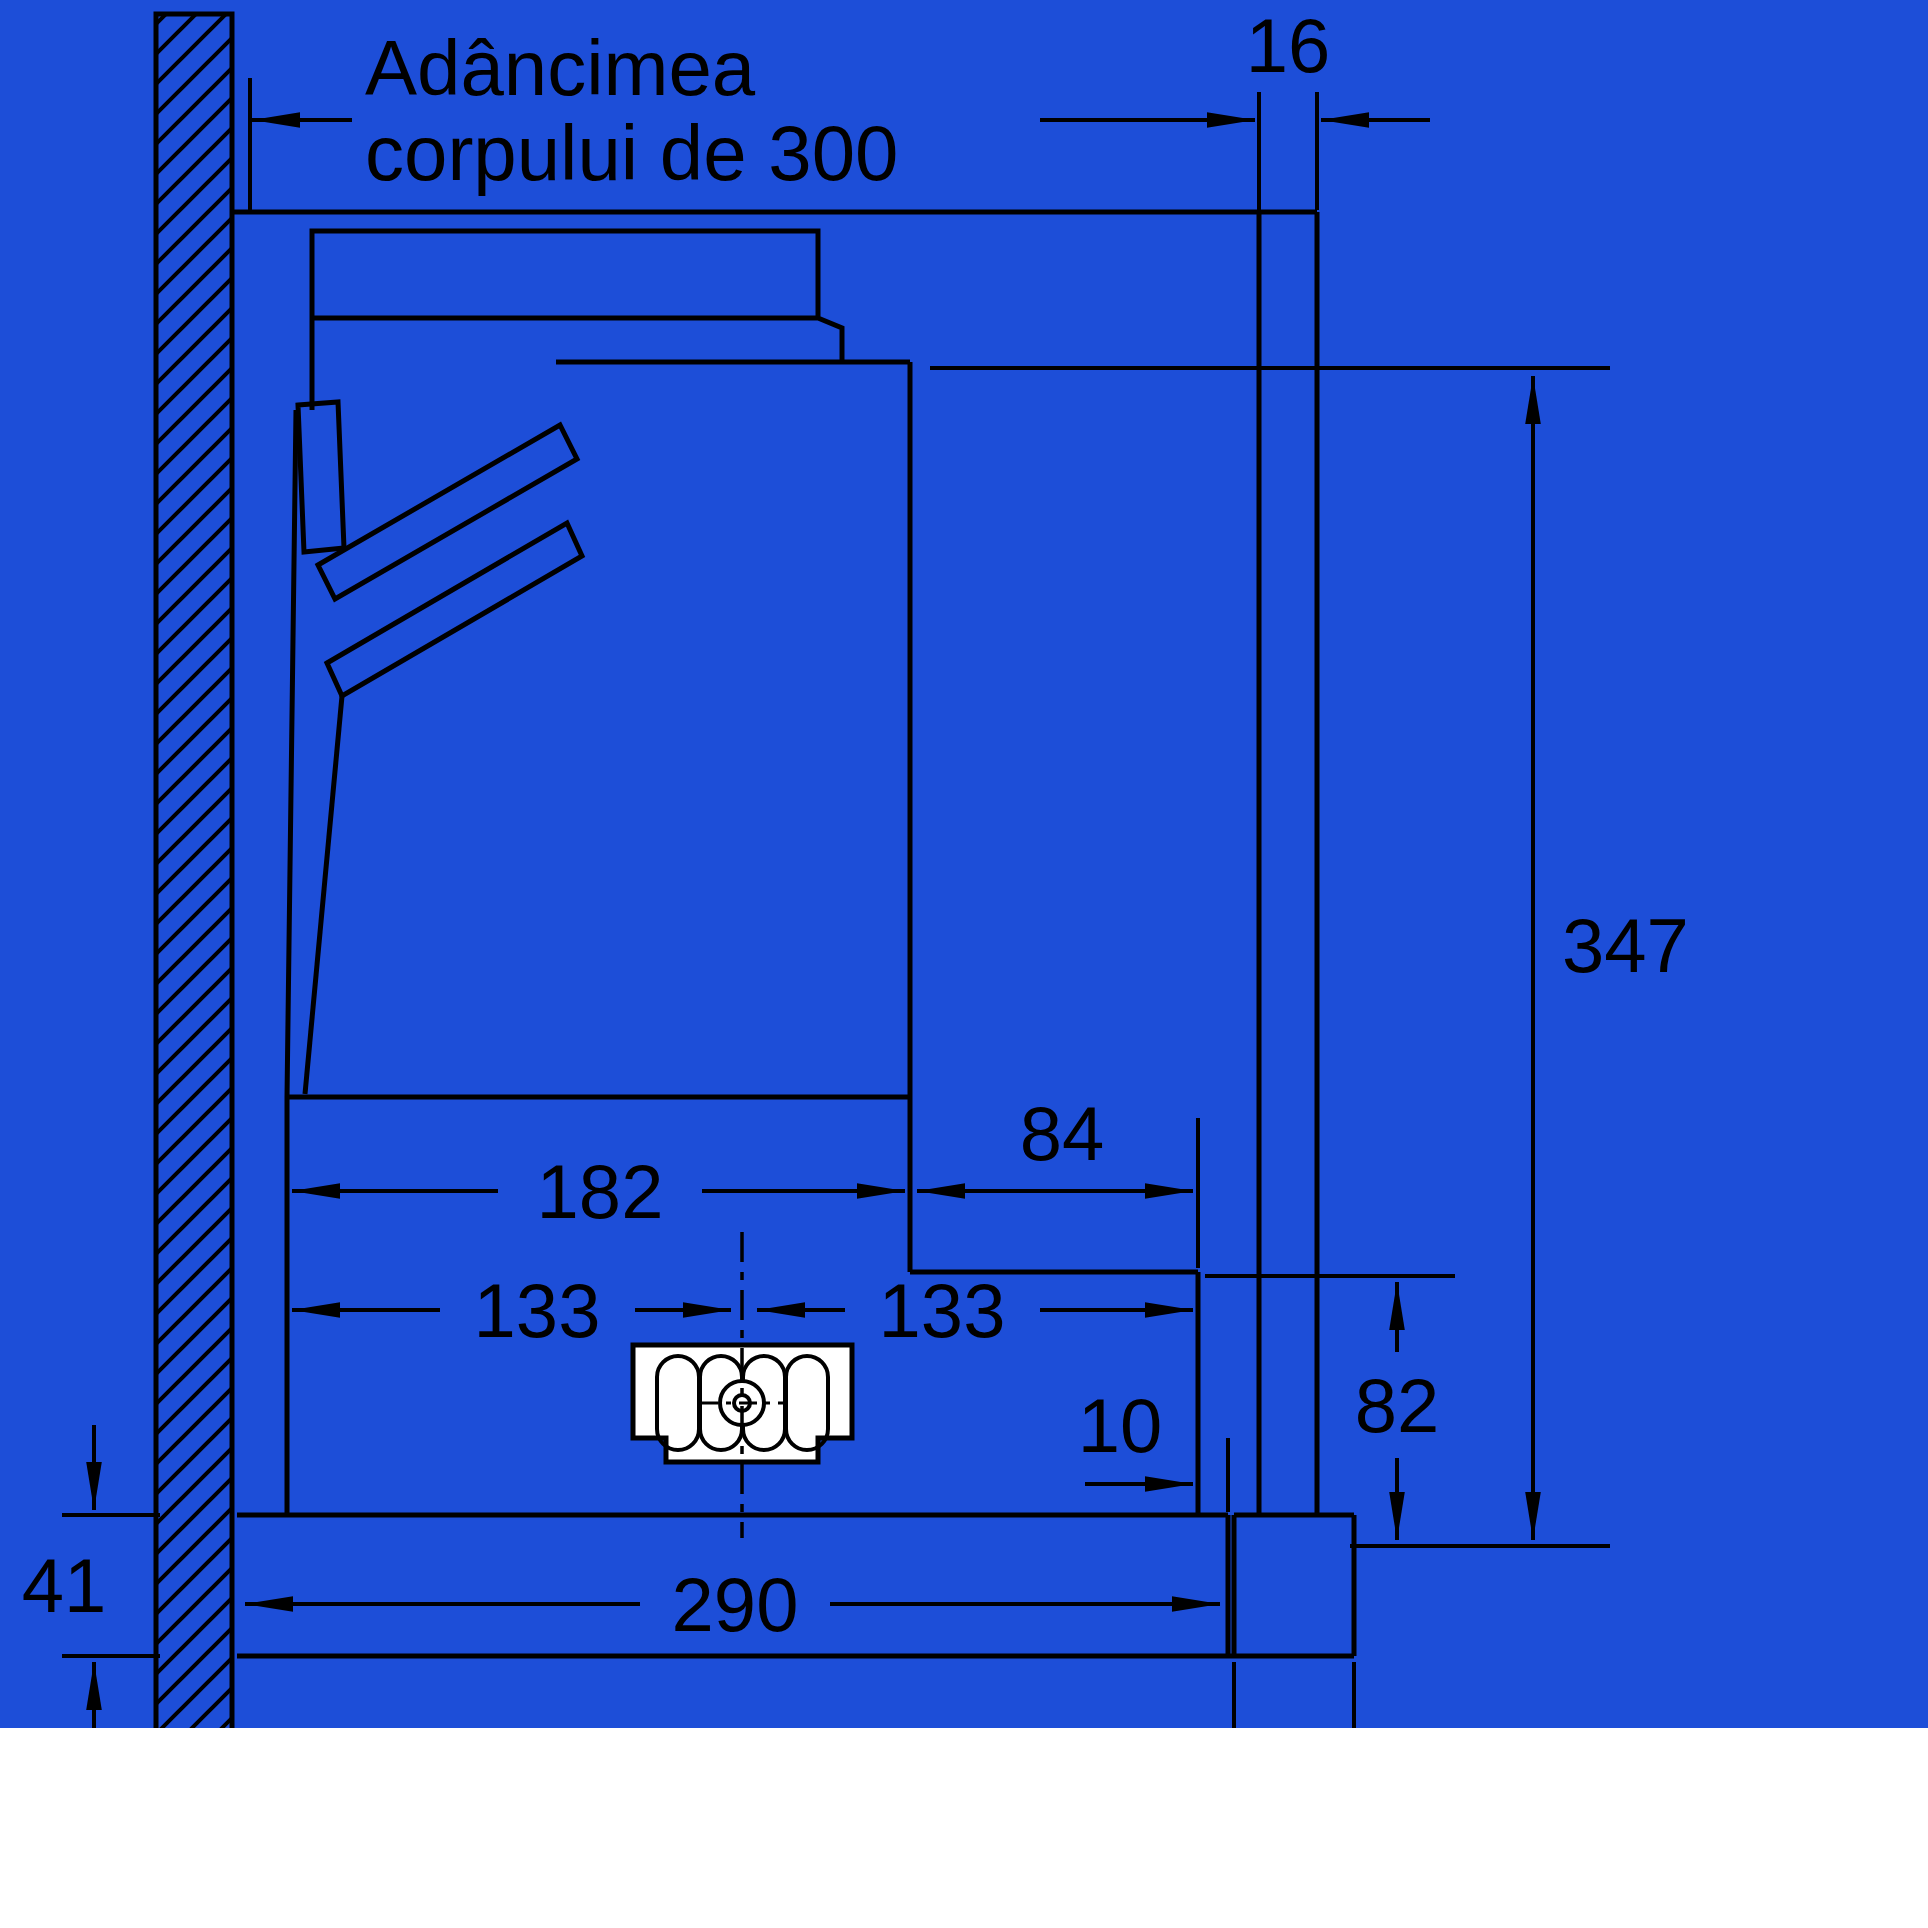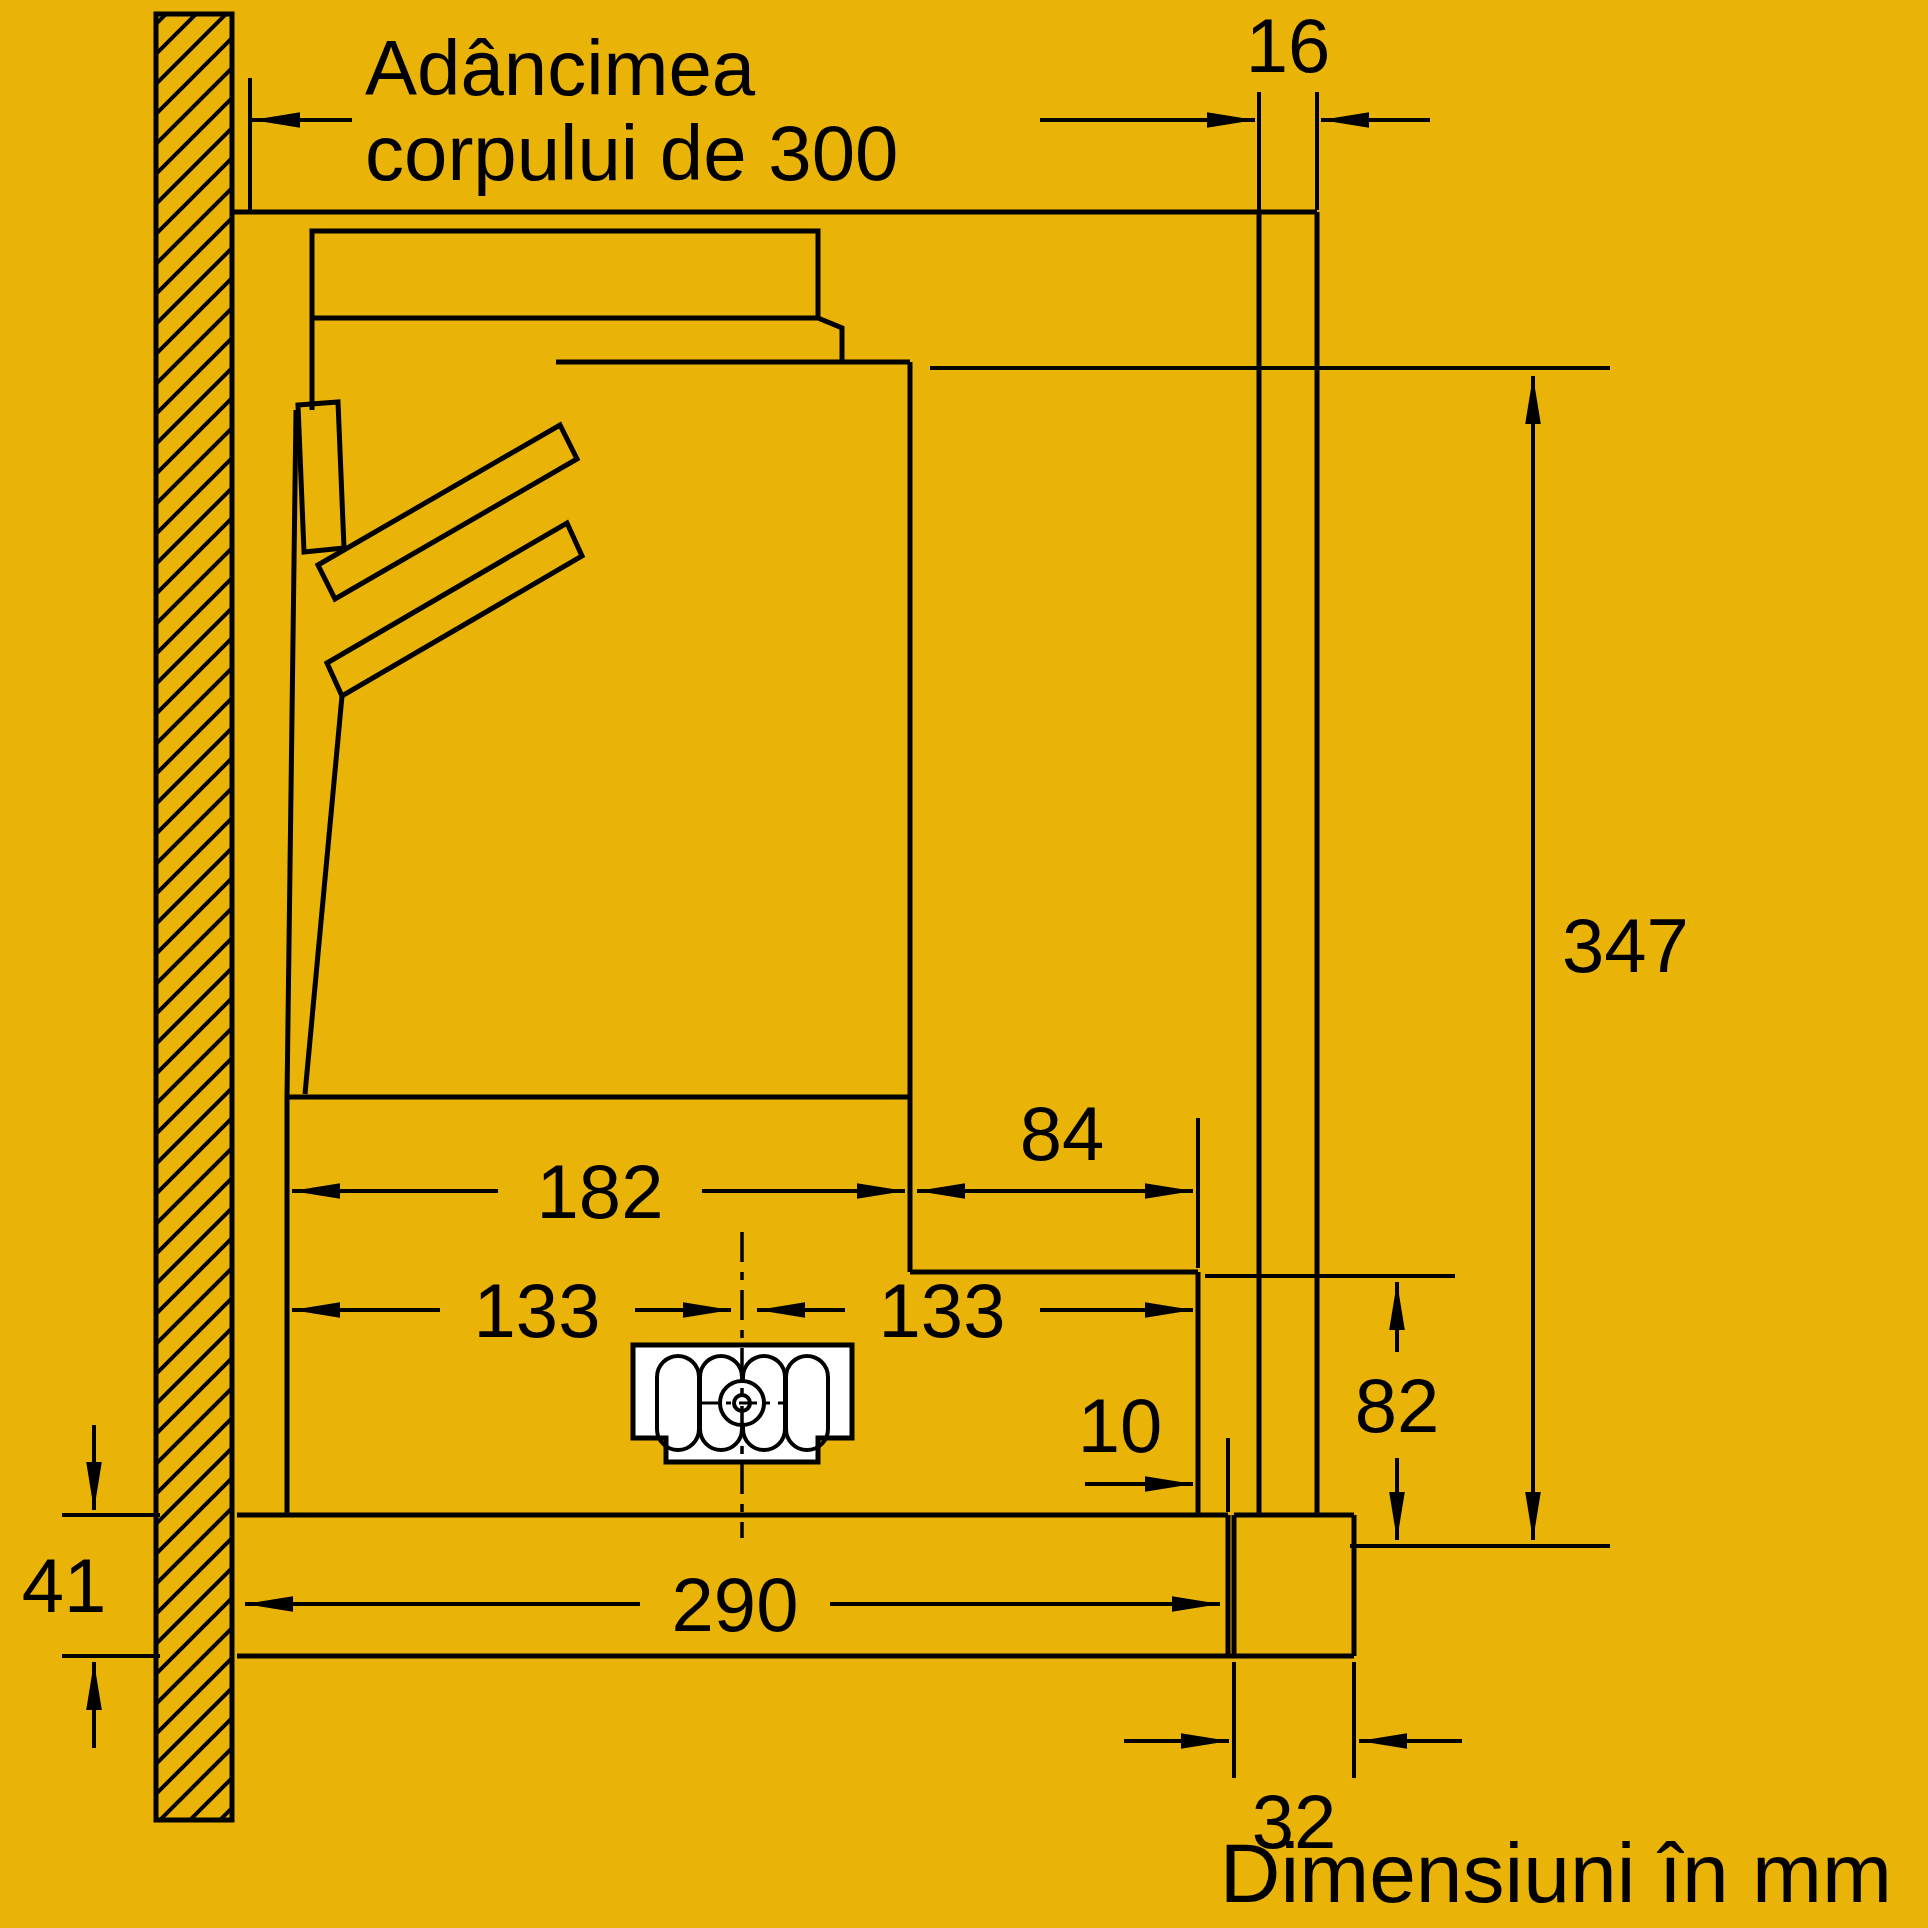--- a/index.html
+++ b/index.html
@@ -1,20 +1,20 @@
 <!DOCTYPE html>
 <html><head>
 <meta charset="utf-8">
 <style>
   html, body { margin: 0; padding: 0; background: #ffffff; }
   .stage {
     position: relative;
     width: 1928px;
-    height: 1928px;
-    background: #eab308;
+    height: 1728px;
+    background: #1d4ed8;
     font-family: "Liberation Sans", sans-serif;
   }
   svg text {
     font-family: "Liberation Sans", sans-serif;
     fill: #000000;
   }
   .dim-text  { font-size: 76px; }
   .title-text{ font-size: 78px; }
   .footer-text{ font-size: 84px; }
 </style>

